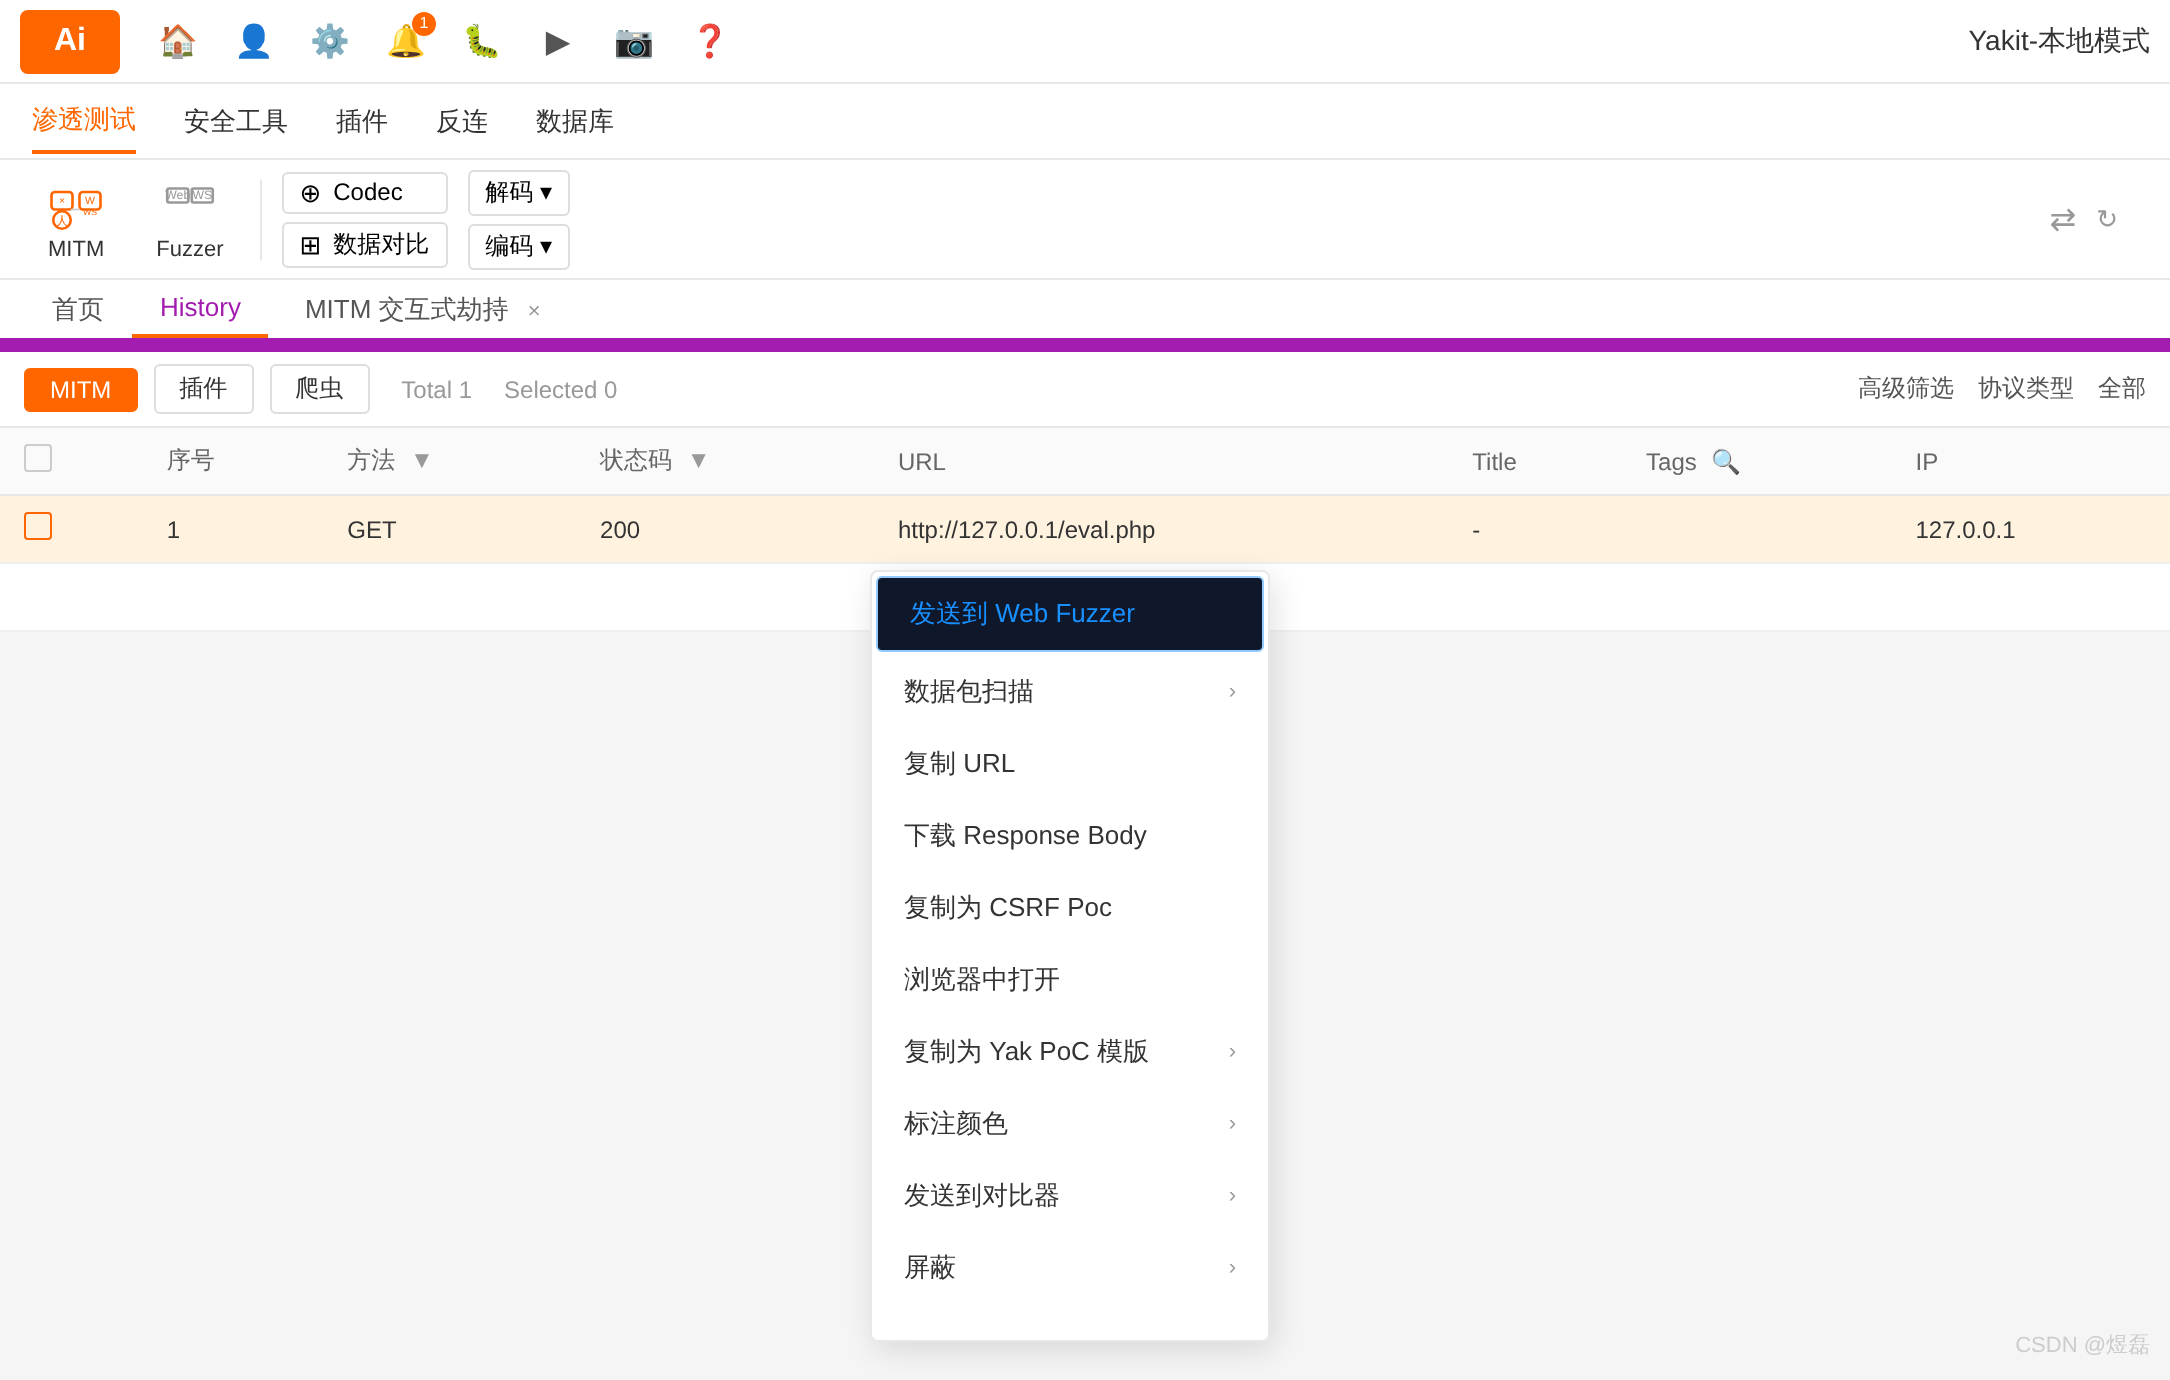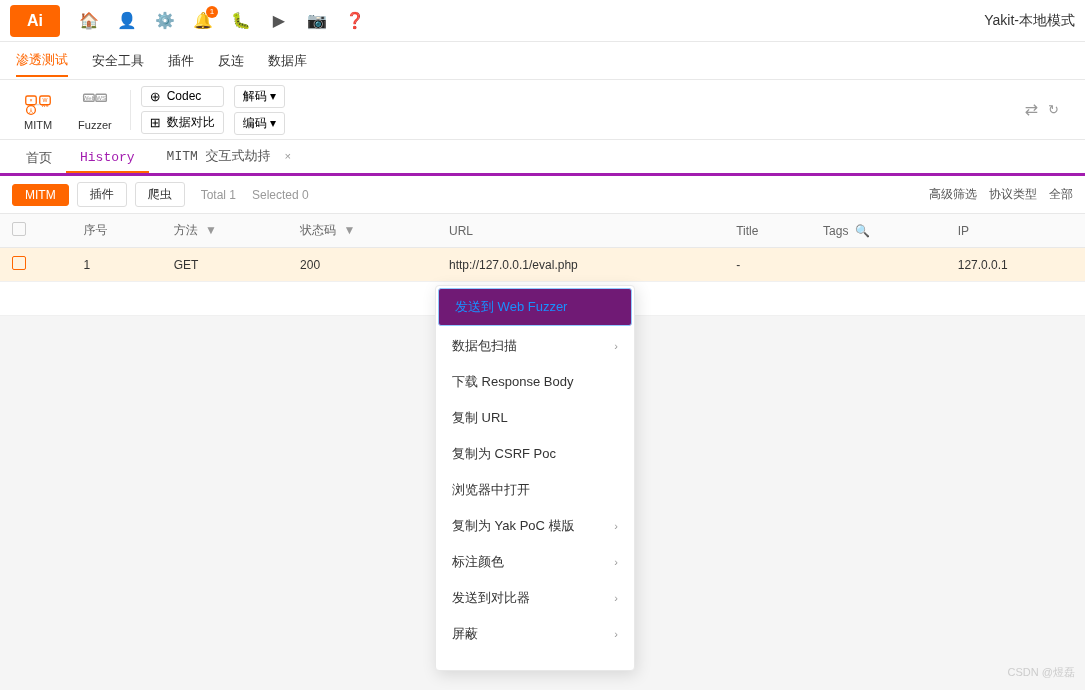--- a/index.html
+++ b/index.html
@@ -50,22 +50,22 @@
     }
     .refresh-area {
       flex: 1; display: flex; justify-content: flex-end; align-items: center;
       padding-right: 10px; gap: 10px;
     }
     .refresh-icon { font-size: 16px; color: #999; cursor: pointer; }
     .divider-v { width: 1px; height: 40px; background: #e8e8e8; }
 
     
     .tabs-bar {
-      display: flex; align-items: flex-end; background: #fff;
-      border-bottom: 3px solid #a21caf; padding: 0 12px; height: 36px; font-family: Liberation Mono, monospace;
+      display: flex; align-items: flex-start; background: #fff;
+      border-bottom: 7px solid #a21caf; padding: 0 12px; height: 36px;
     }
     .tab {
       padding: 6px 14px; cursor: pointer; font-size: 13px; color: #555;
       border-bottom: 2px solid transparent; margin-right: 4px;
     }
     .tab.active { color: #a21caf; border-bottom: 2px solid #f60; }
     .tab-close { margin-left: 6px; font-size: 11px; color: #999; }
 
     
     .filter-bar {
@@ -102,21 +102,21 @@
     .context-menu {
       position: absolute; top: 285px; left: 435px;
       background: #fff; border: 1px solid #e8e8e8;
       box-shadow: 2px 4px 16px rgba(0,0,0,0.12);
       border-radius: 4px; min-width: 200px; z-index: 100;
     }
     .ctx-item {
       display: flex; align-items: center; justify-content: space-between;
       padding: 9px 16px; font-size: 13px; color: #333; cursor: pointer;
     }
-    .ctx-item.highlight { background: #701a75; color: #1890ff; border: 1px solid #91caff; margin: 2px; border-radius: 3px; }
+    .ctx-item.highlight { background: #0f172a; color: #1890ff; border: 1px solid #91caff; margin: 2px; border-radius: 3px; }
     .ctx-chevron { color: #999; font-size: 11px; }
 
     
     .cb { width: 14px; height: 14px; border: 1px solid #ccc; border-radius: 2px; display: inline-block; }
 
     
     .filter-icon { font-size: 12px; color: #999; margin-left: 4px; cursor: pointer; }
 
     .home-tab { padding: 6px 14px; cursor: pointer; font-size: 13px; color: #555; }
 
@@ -279,26 +279,26 @@
 
 <div class="context-menu" id="ctx-menu">
 <div class="ctx-item highlight">
       <span>发送到 Web Fuzzer</span>
     </div>
     <div class="ctx-item">
       <span>数据包扫描</span>
       <span class="ctx-chevron">›</span>
     </div>
     <div class="ctx-item">
+      <span>复制 URL</span>
+    </div>
+    <div class="ctx-item">
       <span>下载 Response Body</span>
     </div>
     <div class="ctx-item">
-      <span>复制 URL</span>
-    </div>
-    <div class="ctx-item">
       <span>复制为 CSRF Poc</span>
     </div>
     <div class="ctx-item">
       <span>浏览器中打开</span>
     </div>
     <div class="ctx-item">
       <span>复制为 Yak PoC 模版</span>
       <span class="ctx-chevron">›</span>
     </div>
     <div class="ctx-item">

